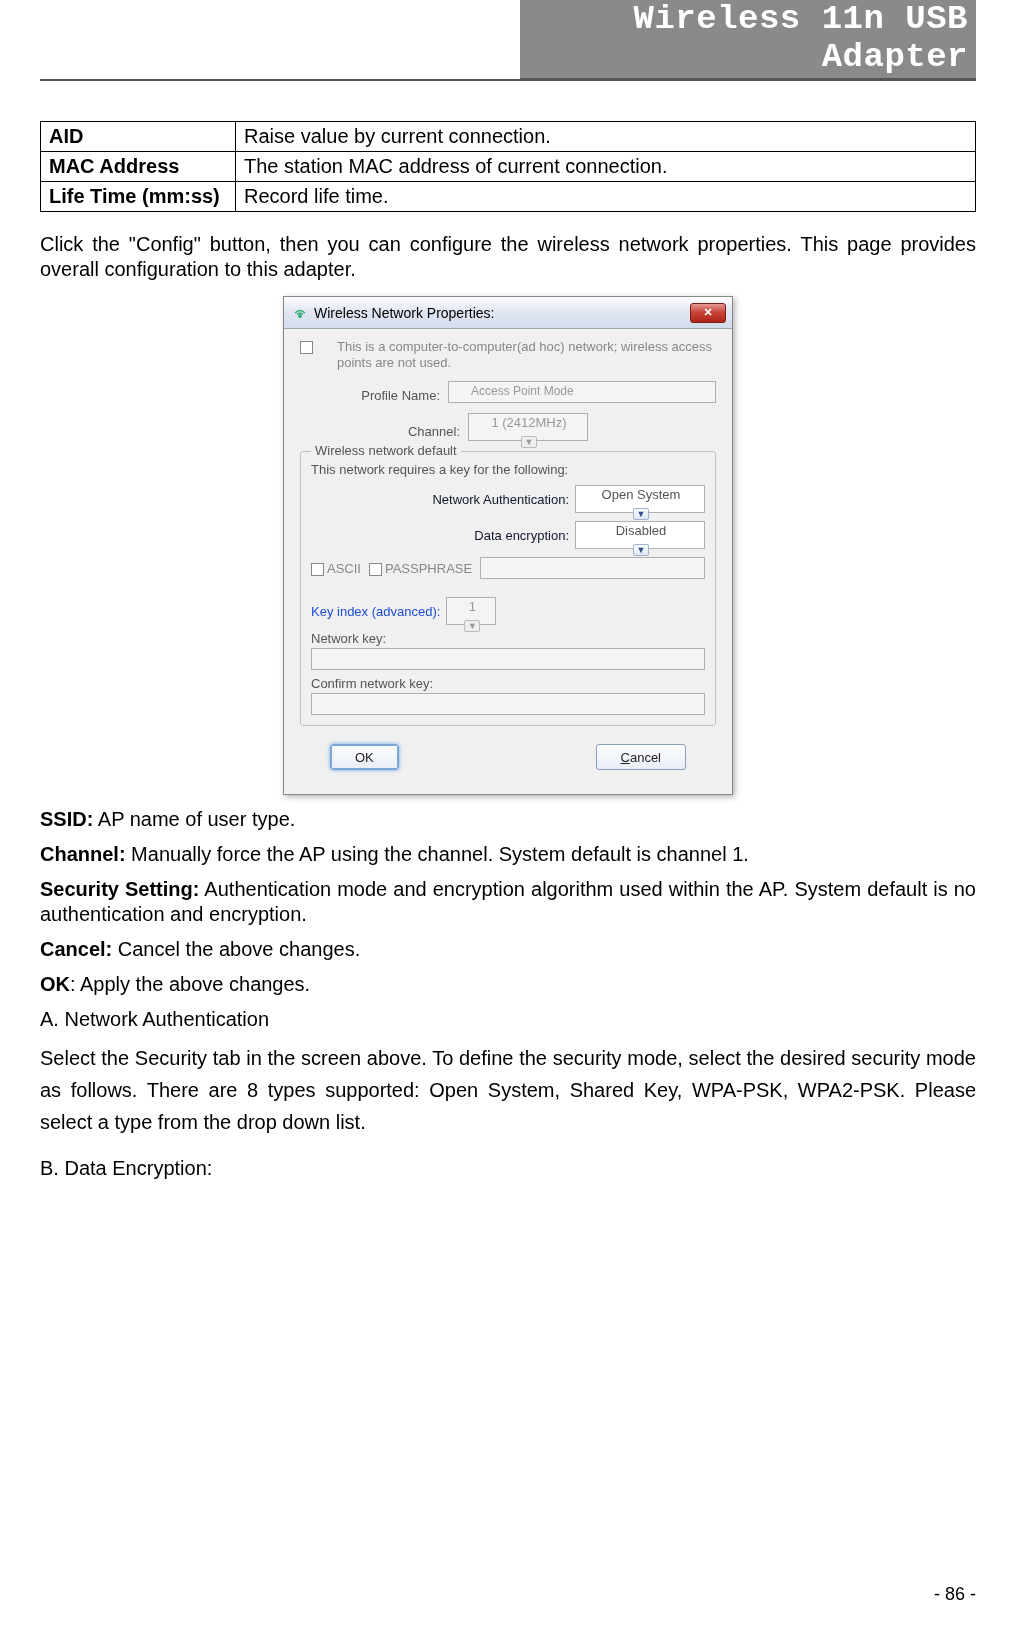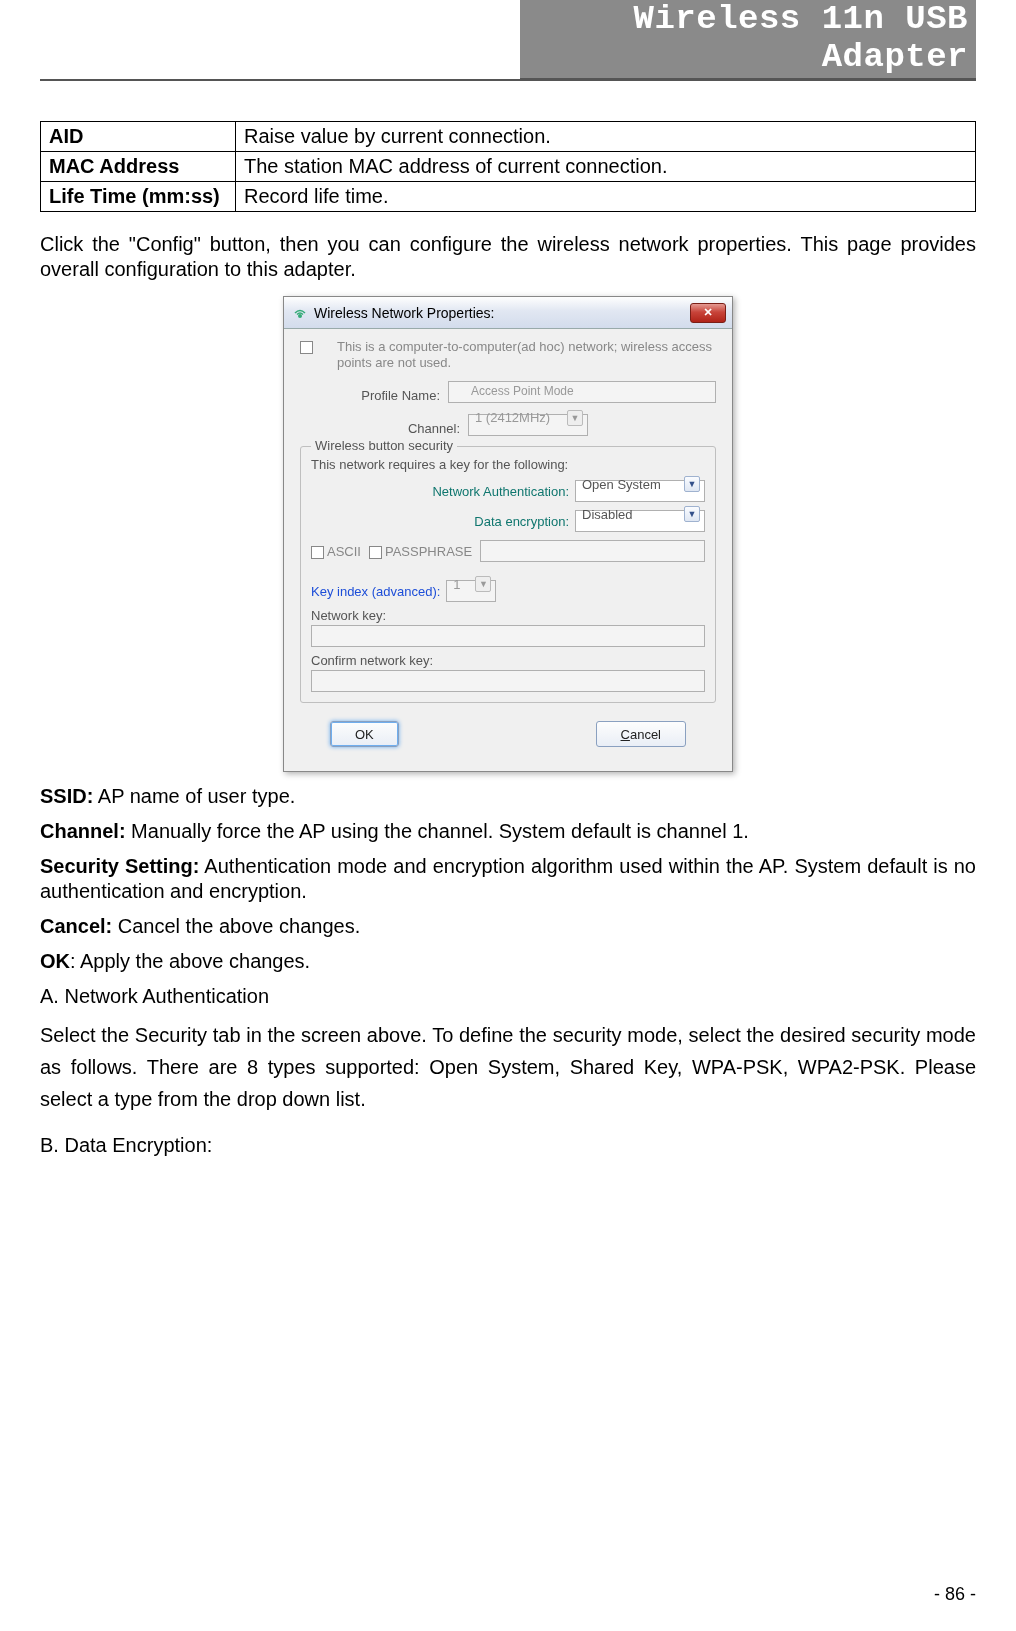--- a/index.html
+++ b/index.html
@@ -153,28 +153,29 @@
     .input-box.disabled {
       background: #f4f4f4;
       color: #999;
     }
     .input-box.full {
       width: 100%;
     }
     .select-box {
       border: 1px solid #b0b0b0;
       background: #fff;
-      height: 22px;
+      height: 28px;
       padding: 1px 4px 15px 6px;
       font-size: 13px;
       display: flex;
       align-items: center;
       justify-content: space-between;
       gap: 6px;
       color: #555;
+      flex-direction: column;
     }
     .select-box.disabled {
       background: #f4f4f4;
       color: #999;
     }
     .select-box .arrow {
       width: 16px;
       height: 16px;
       background: linear-gradient(#fafcff,#dfe7f3);
       border: 1px solid #9fb2cf;
@@ -212,21 +213,21 @@
       margin-bottom: 8px;
     }
     .sec-row {
       display: flex;
       align-items: center;
       justify-content: flex-end;
       gap: 6px;
       margin-bottom: 8px;
     }
     .sec-row .slbl {
-      color: #0f766e;
+      color: #0f172a;
       font-size: 13px;
     }
     .sec-row .select-box {
       width: 130px;
     }
     .chk-row {
       display: flex;
       align-items: center;
       gap: 8px;
       margin: 8px 0;
@@ -346,21 +347,21 @@
 
         <div class="form-row">
           <div class="lbl w2">Channel:</div>
           <div class="select-box disabled" style="width:120px">
             <span>1 (2412MHz)</span>
             <span class="arrow">▼</span>
           </div>
         </div>
 
         <div class="fieldset">
-          <div class="legend">Wireless button security</div>
+          <div class="legend">Wireless network default</div>
           <div class="sec-body">
             <div class="sec-line">This network requires a key for the following:</div>
 
             <div class="sec-row">
               <span class="slbl">Network Authentication:</span>
               <div class="select-box">
                 <span>Open System</span>
                 <span class="arrow">▼</span>
               </div>
             </div>

